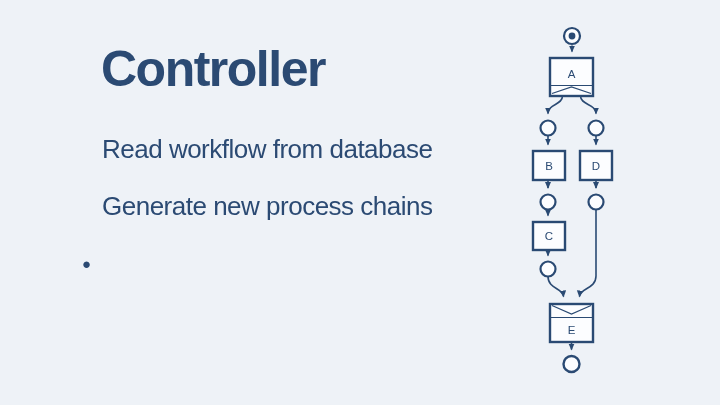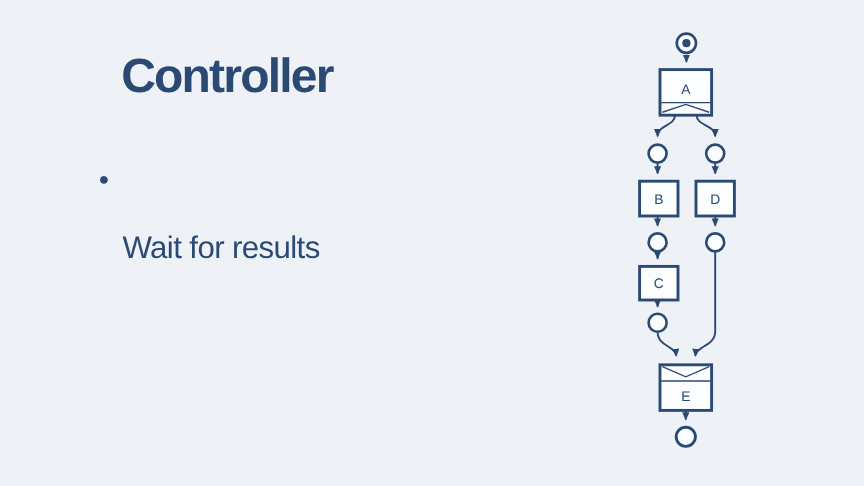--- a/index.html
+++ b/index.html
@@ -12,21 +12,21 @@
     background: #eef2f7;
     overflow: hidden;
     color: #2b4a73;
   }
 
   .title {
     position: absolute;
     left: 101px;
     top: 44px;
     margin: 0;
-    font-size: 40px;
+    font-size: 50px;
     font-weight: 700;
     letter-spacing: -1.5px;
     line-height: 1;
     color: #2b4a73;
   }
 
   .bullets {
     position: absolute;
     left: 102px;
     top: 121px;
@@ -73,25 +73,29 @@
 </style>
 </head>
 <body>
 
 <div class="slide">
 
   <h1 class="title">Controller</h1>
 
   <ul class="bullets">
     <li>
-      <span class="marker">●</span>
+      <span class="marker"></span>
+      <span>Read workflow from database</span>
     </li>
     <li>
       <span class="marker"></span>
-      <span>Wait for results</span>
+      <span>Generate new process chains</span>
+    </li>
+    <li>
+      <span class="marker">●</span>
     </li>
   </ul>
 
   <svg class="diagram" viewBox="0 0 720 405">
     <defs>
       <marker id="ah" markerUnits="userSpaceOnUse" markerWidth="8" markerHeight="8" refX="6" refY="3" orient="auto">
         <path d="M0,0 L7,3 L0,6 Z" fill="#2a4a73"></path>
       </marker>
     </defs>
 

